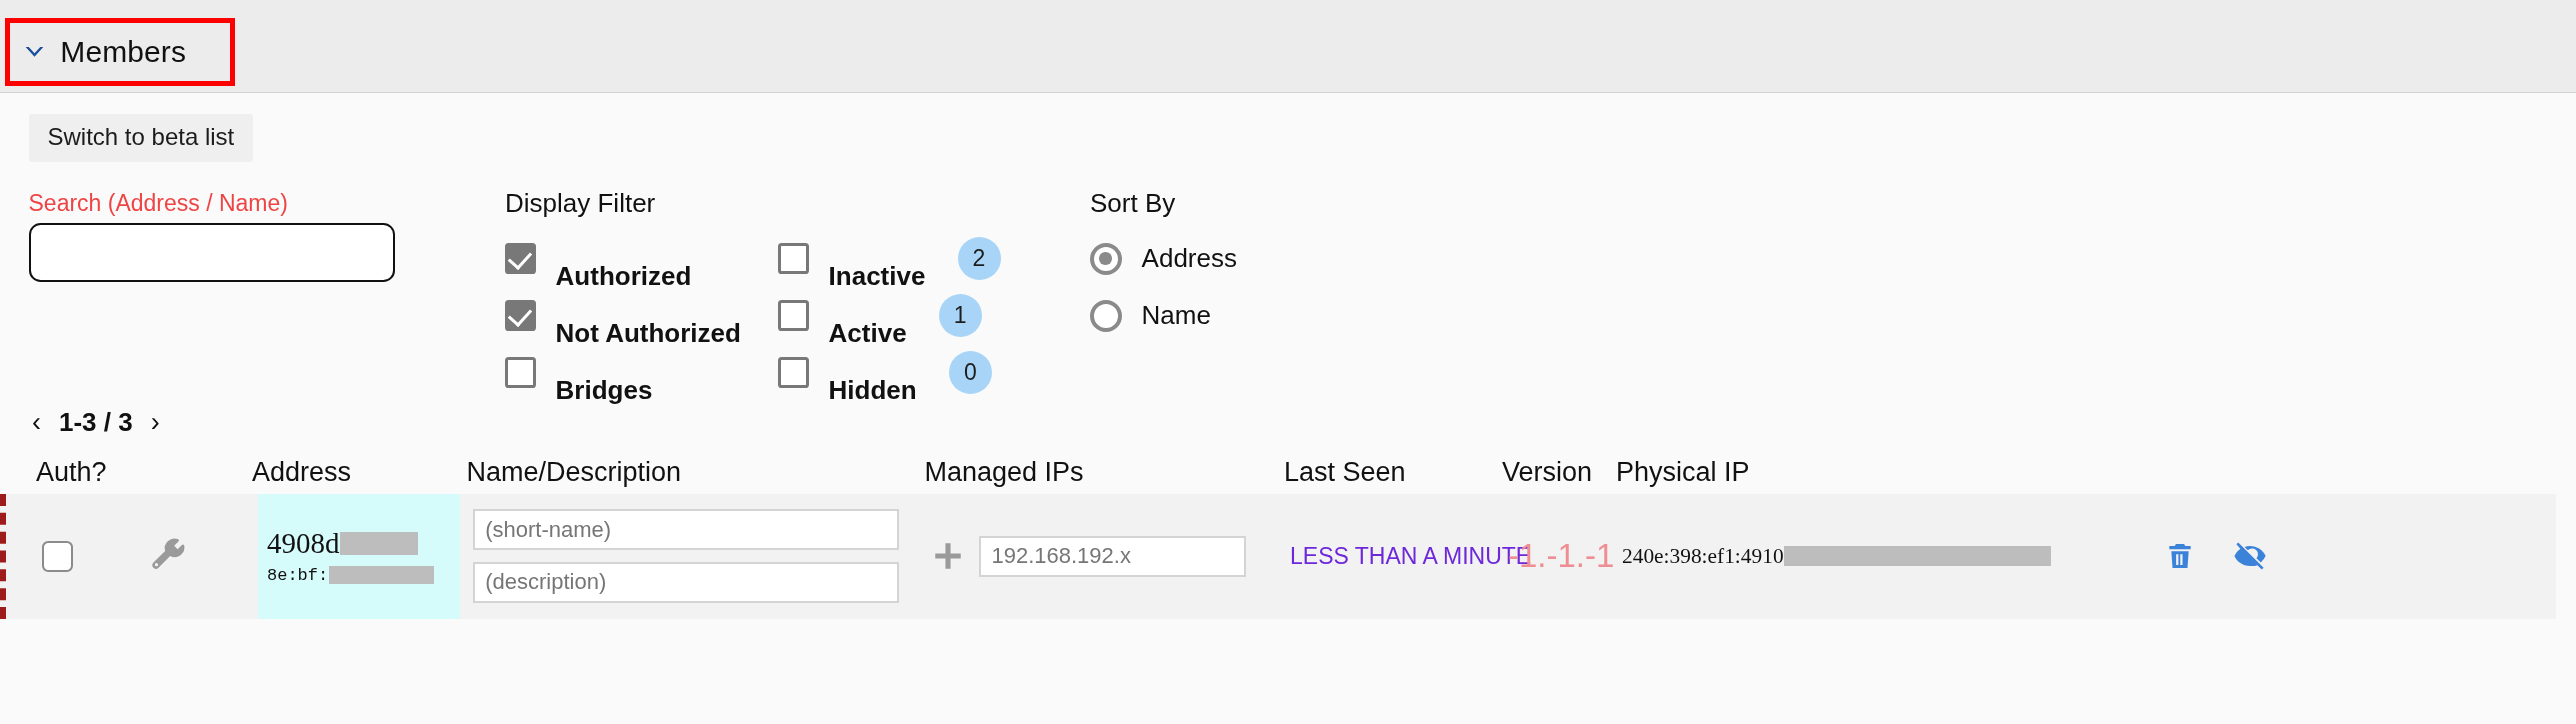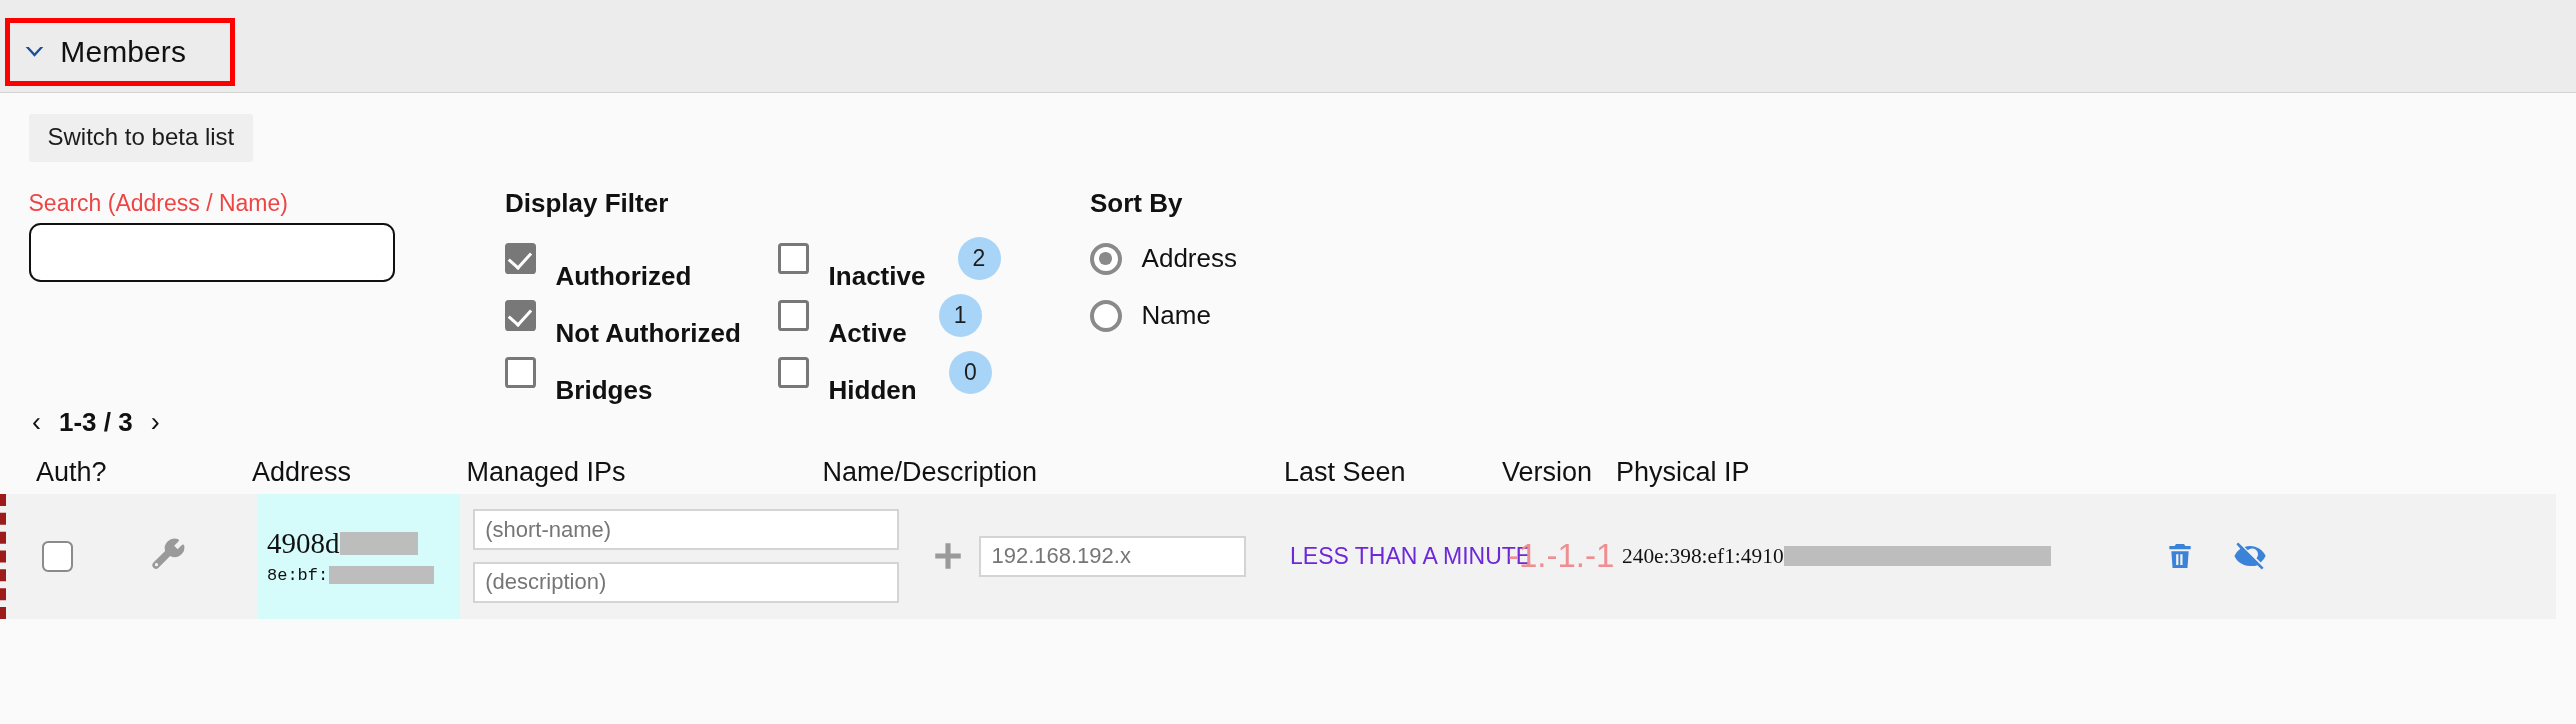--- a/index.html
+++ b/index.html
@@ -95,21 +95,21 @@
     background: #fff;
     font-size: 23px;
     font-family: "Liberation Sans", sans-serif;
     padding: 0 12.5px;
     outline: none;
     color: #111;
   }
 
   .filter-title {
     font-size: 26px;
-    font-weight: bold;
+    font-weight: normal;
     color: #111;
     margin: 0 0 14.3px 0;
     line-height: 1;
   }
 
   .display-filter {
     position: absolute;
     left: 505px;
     top: 7.1px;
     display: flex;
@@ -432,22 +432,22 @@
   <span class="pager-count">1-3 / 3</span>
   <span class="pager-arrow">›</span>
 </div>
 
 <div class="tbl">
 
   <div class="thead">
     <div class="th c-auth">Auth?</div>
     <div class="th c-wrench"></div>
     <div class="th c-addr">Address</div>
+    <div class="th c-name">Name/Description</div>
     <div class="th c-mips">Managed IPs</div>
-    <div class="th c-name">Name/Description</div>
     <div class="th c-seen">Last Seen</div>
     <div class="th c-ver">Version</div>
     <div class="th c-phys">Physical IP</div>
     <div class="th c-act"></div>
   </div>
 
   <div class="trow">
 
     <div class="cell c-auth">
       <span class="row-cbox"></span>

